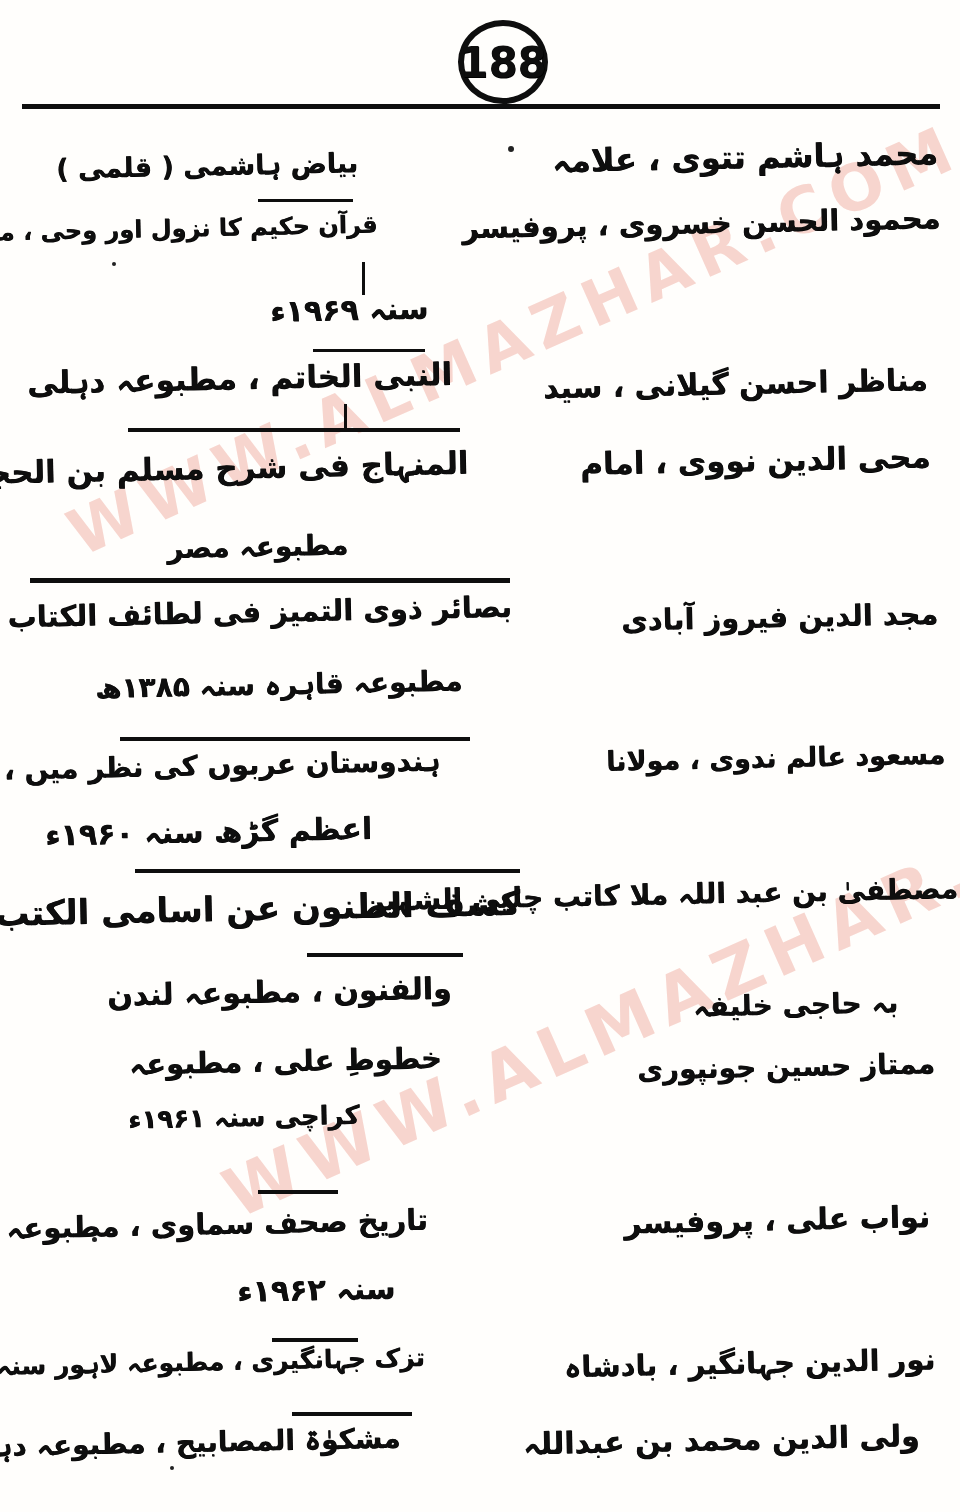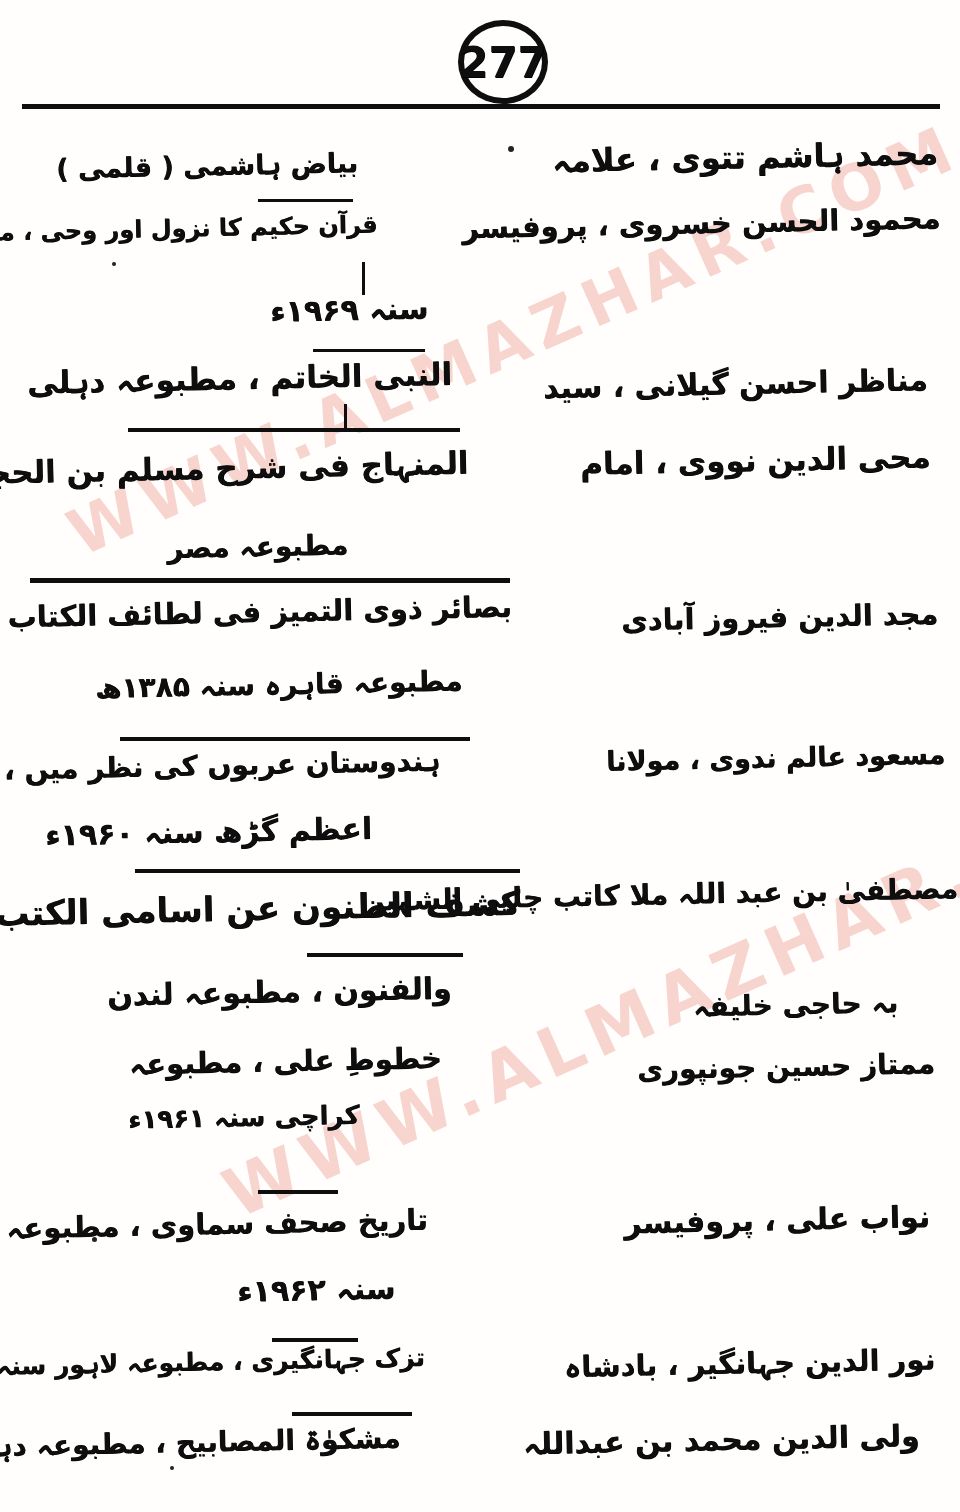--- a/index.html
+++ b/index.html
@@ -47,21 +47,21 @@
   .ink{z-index:2;}
 </style>
 </head>
 <body>
 
 <div id="page">
 
   <div class="wm" style="left:72px;top:500px;font-size:64px;transform:rotate(-24deg);">WWW.ALMAZHAR.COM</div>
   <div class="wm" style="left:228px;top:1158px;font-size:68px;transform:rotate(-24deg);">WWW.ALMAZHAR.COM</div>
 
-  <div class="pgnum ink">277</div>
+  <div class="pgnum ink">188</div>
 
   <div class="rule ink" style="top:104px;left:22px;width:918px;height:5px;"></div>
 
   <div class="blk ink" style="top:138px;right:22px;font-size:32px;">محمد ہاشم تتوی ، علامہ</div>
   <div class="blk ink" style="top:150px;right:602px;font-size:27px;">بیاض ہاشمی ( قلمی )</div>
   <div class="rule ink" style="top:199px;left:258px;width:95px;height:3px;"></div>
 
   <div class="blk ink" style="top:206px;right:20px;font-size:29px;">محمود الحسن خسروی ، پروفیسر</div>
   <div class="blk ink" style="top:216px;right:582px;font-size:24px;">قرآن حکیم کا نزول اور وحی ، مطبوعہ کراچی</div>
   <div class="rule ink" style="top:262px;left:362px;width:3px;height:33px;"></div>

